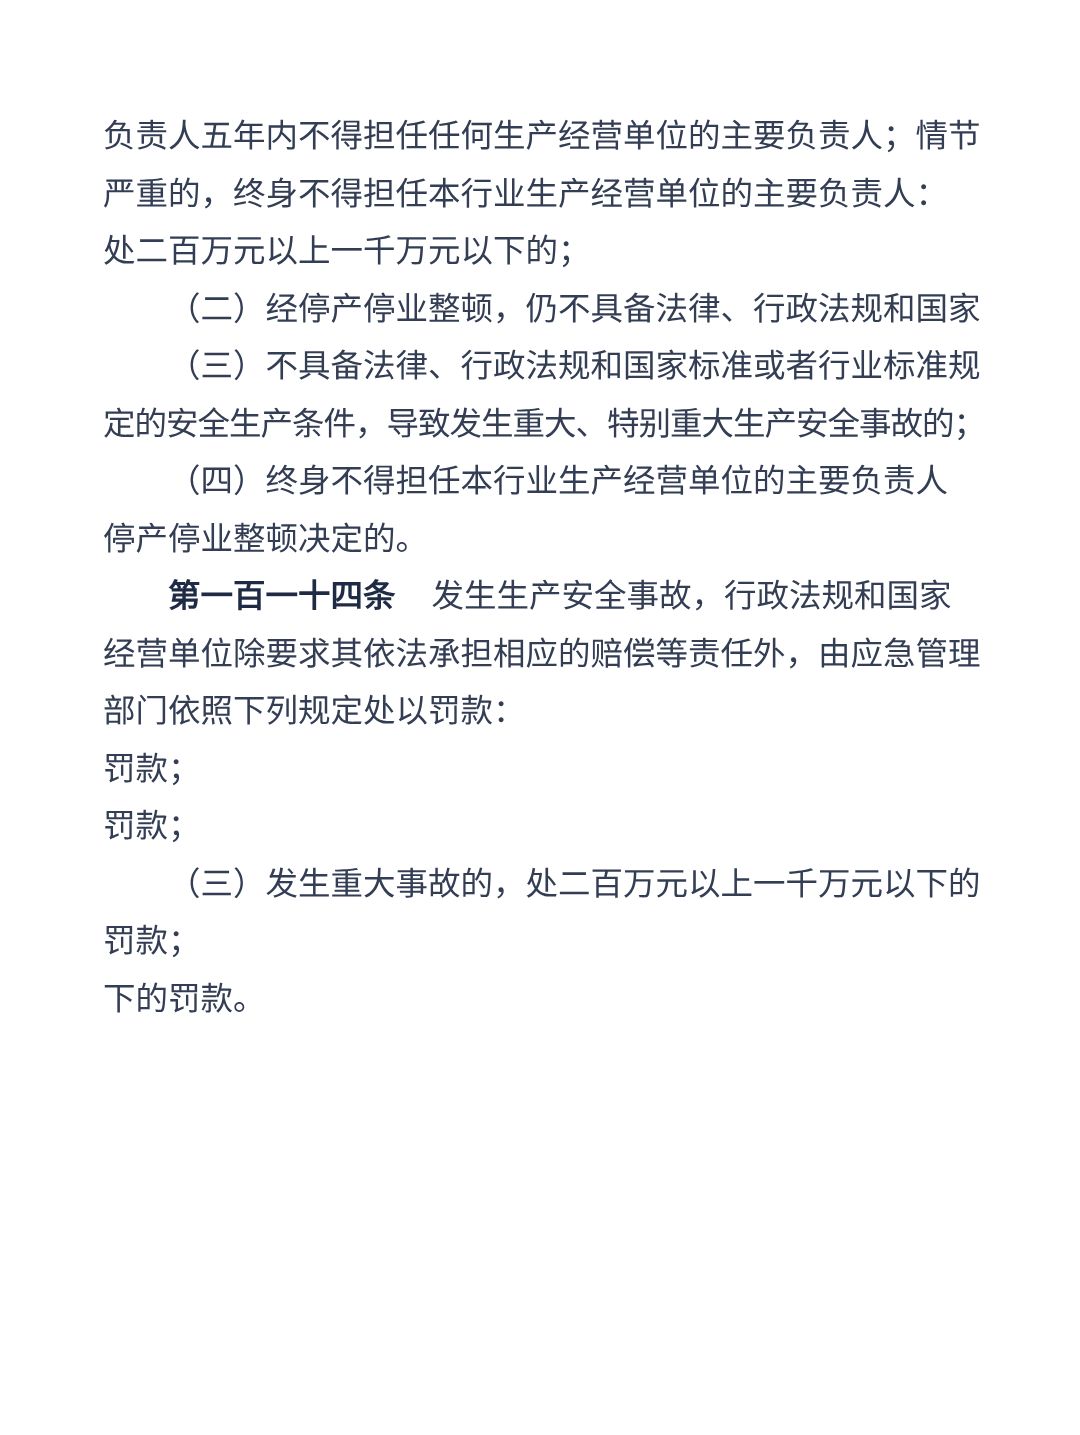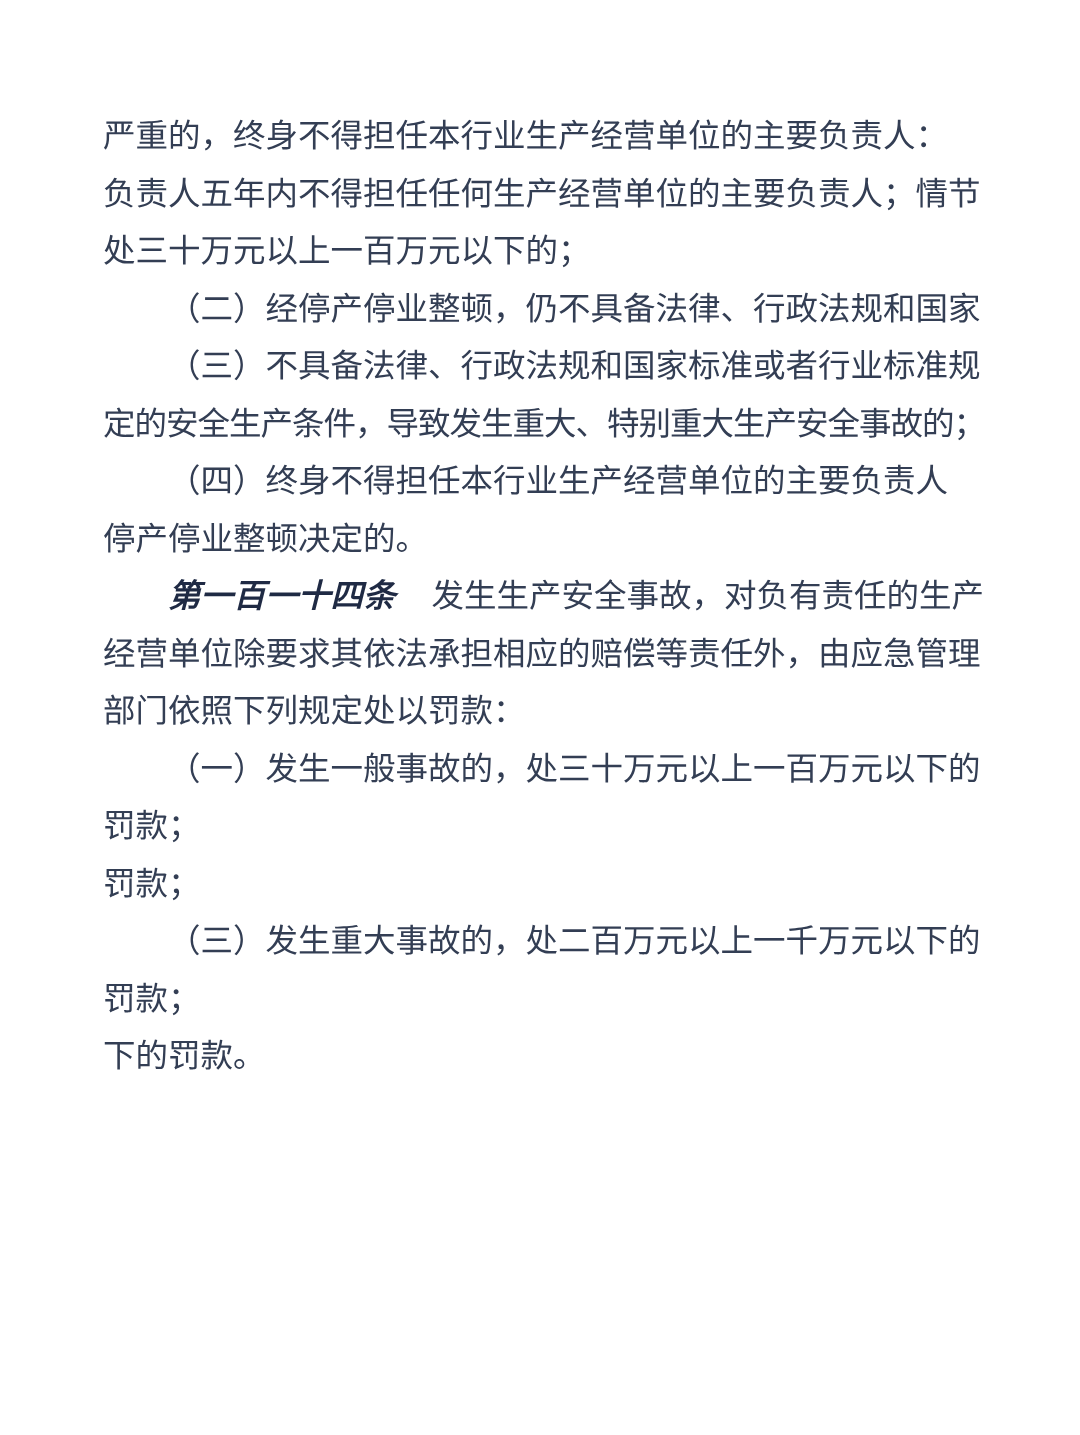--- a/index.html
+++ b/index.html
@@ -29,41 +29,39 @@
     padding-left: 65px;
   }
   .text-line.tight {
     letter-spacing: -1px;
   }
   .article-no {
     font-family: "Liberation Sans", "DejaVu Sans", sans-serif;
     font-weight: 700;
     color: #1f2a44;
     margin-right: 36px;
-    font-style: italic;
   }
 </style>
 </head>
 <body>
 
 <div class="page">
   <div class="textblock">
+    <div class="text-line">负责人五年内不得担任任何生产经营单位的主要负责人；情节</div>
     <div class="text-line">严重的，终身不得担任本行业生产经营单位的主要负责人：</div>
-    <div class="text-line">负责人五年内不得担任任何生产经营单位的主要负责人；情节</div>
-    <div class="text-line">处三十万元以上一百万元以下的；</div>
+    <div class="text-line">处二百万元以上一千万元以下的；</div>
     <div class="text-line indent">（二）经停产停业整顿，仍不具备法律、行政法规和国家</div>
     <div class="text-line indent">（三）不具备法律、行政法规和国家标准或者行业标准规</div>
     <div class="text-line tight">定的安全生产条件，导致发生重大、特别重大生产安全事故的；</div>
     <div class="text-line indent">（四）终身不得担任本行业生产经营单位的主要负责人</div>
     <div class="text-line">停产停业整顿决定的。</div>
     <div class="text-line indent">
-      <span class="article-no">第一百一十四条</span><span>发生生产安全事故，对负有责任的生产</span>
+      <span class="article-no">第一百一十四条</span><span>发生生产安全事故，行政法规和国家</span>
     </div>
     <div class="text-line">经营单位除要求其依法承担相应的赔偿等责任外，由应急管理</div>
     <div class="text-line">部门依照下列规定处以罚款：</div>
-    <div class="text-line indent">（一）发生一般事故的，处三十万元以上一百万元以下的</div>
     <div class="text-line">罚款；</div>
     <div class="text-line">罚款；</div>
     <div class="text-line indent">（三）发生重大事故的，处二百万元以上一千万元以下的</div>
     <div class="text-line">罚款；</div>
     <div class="text-line">下的罚款。</div>
   </div>
 </div>
 
 </body></html>

